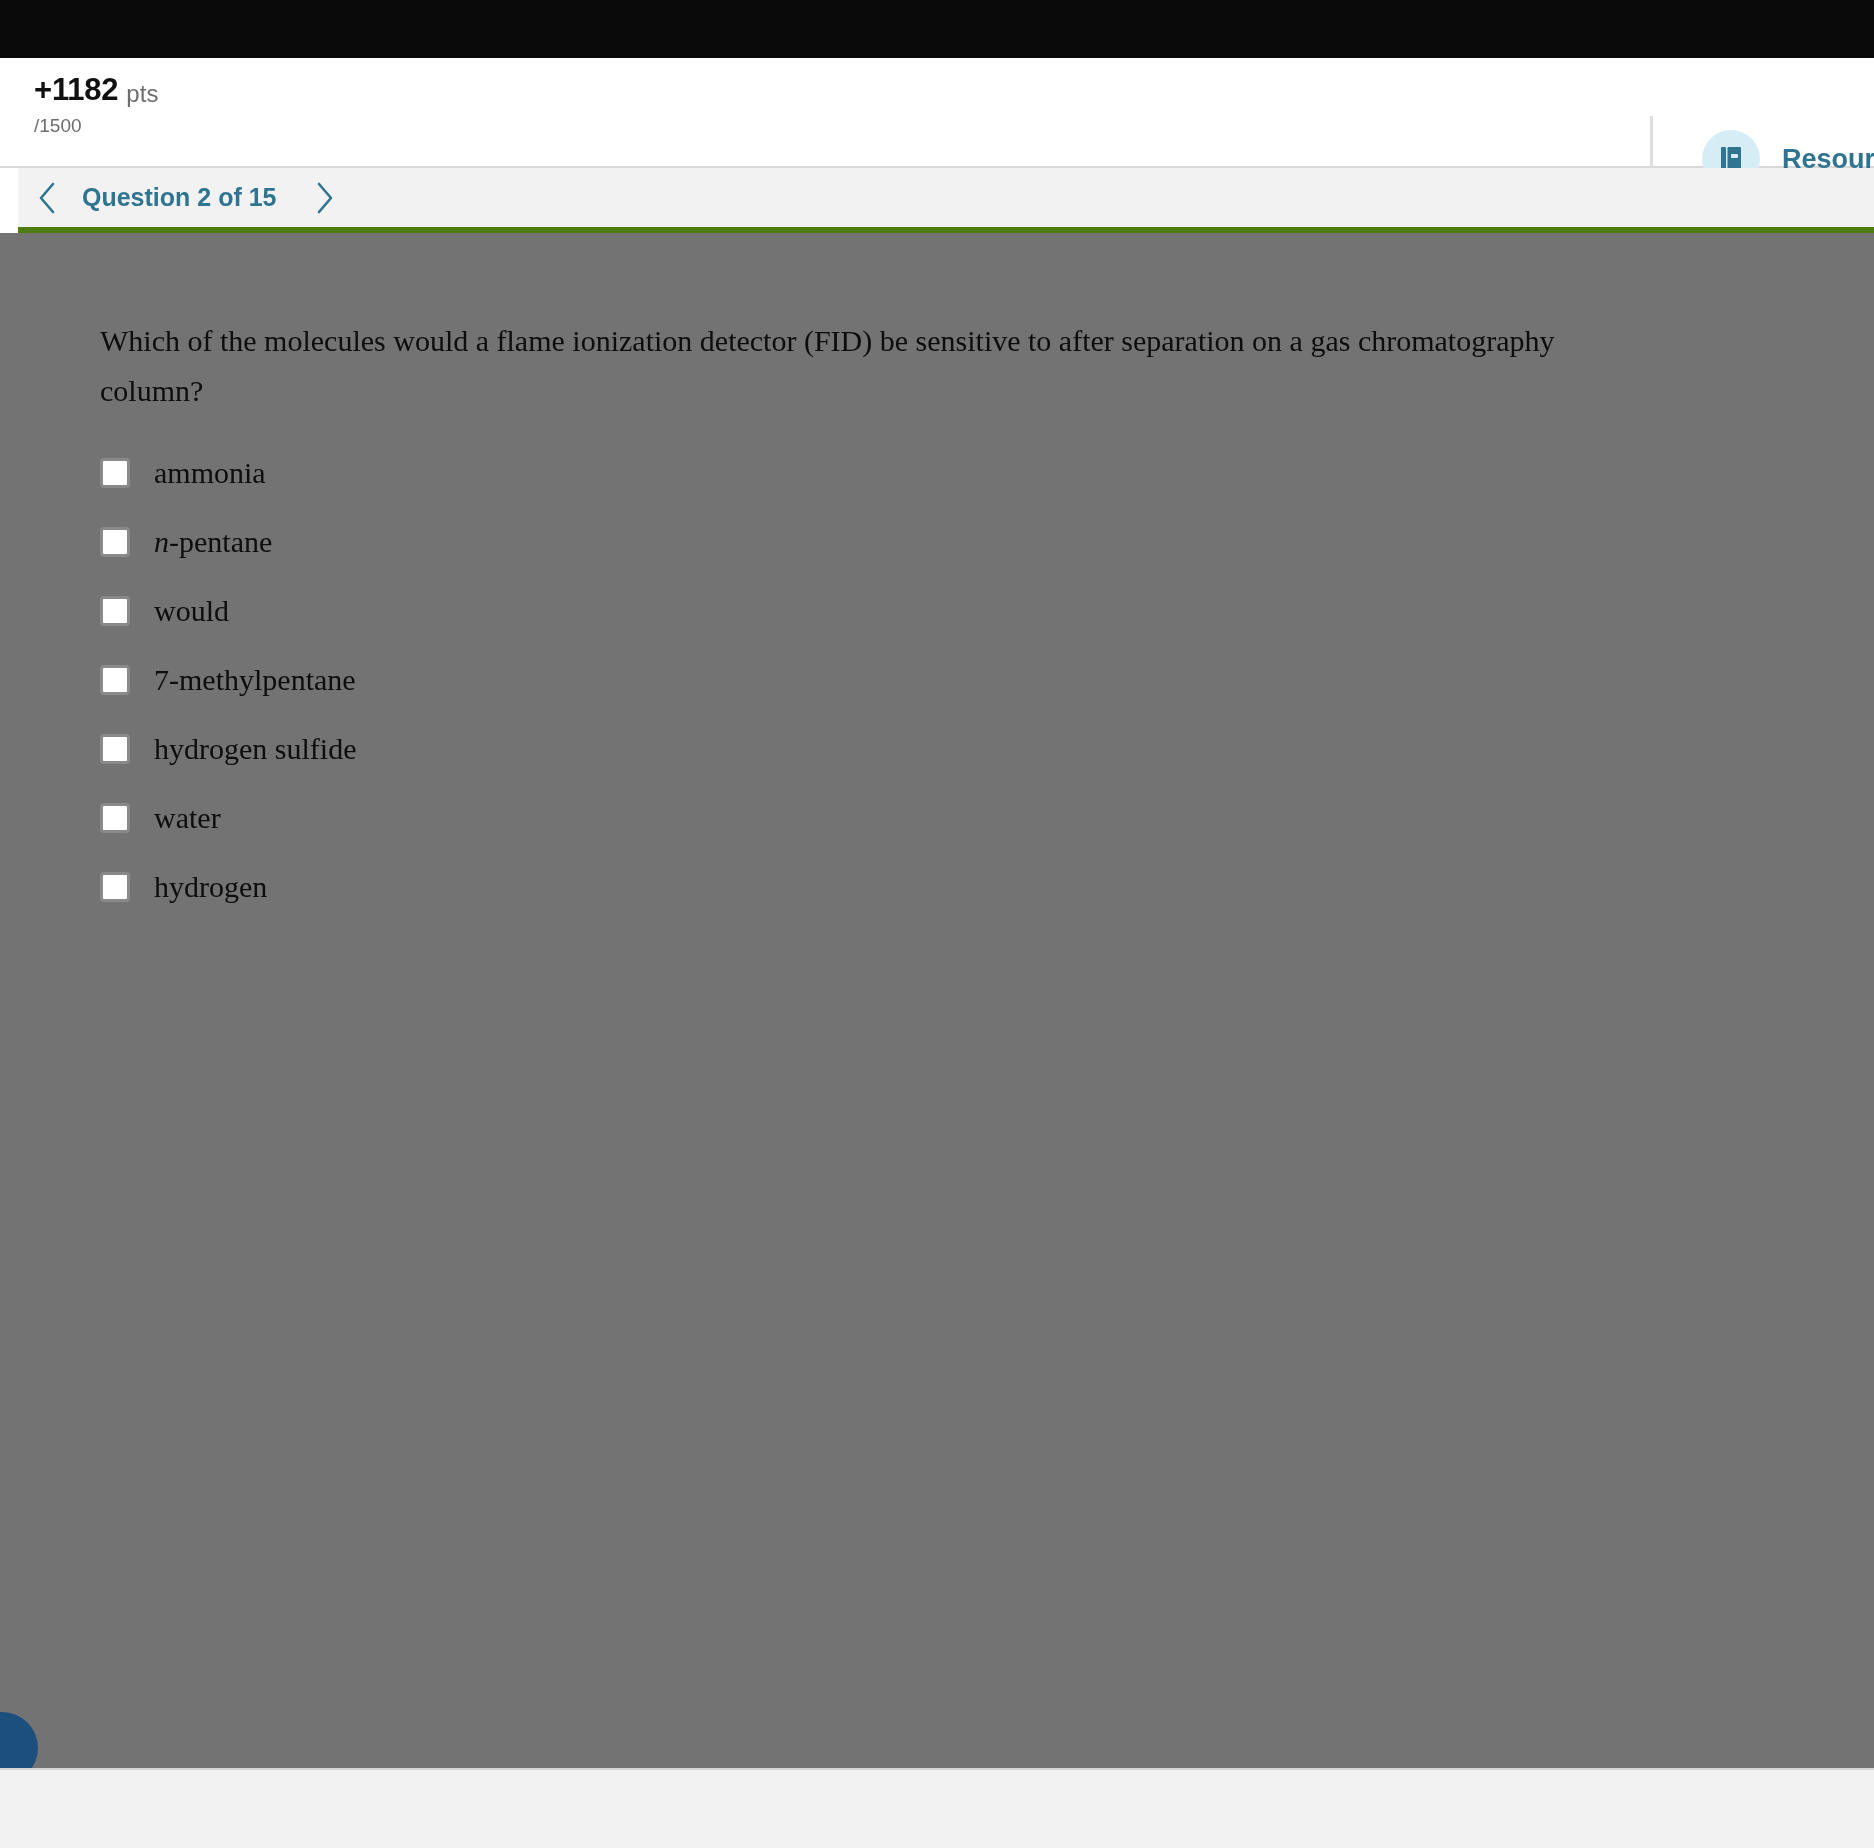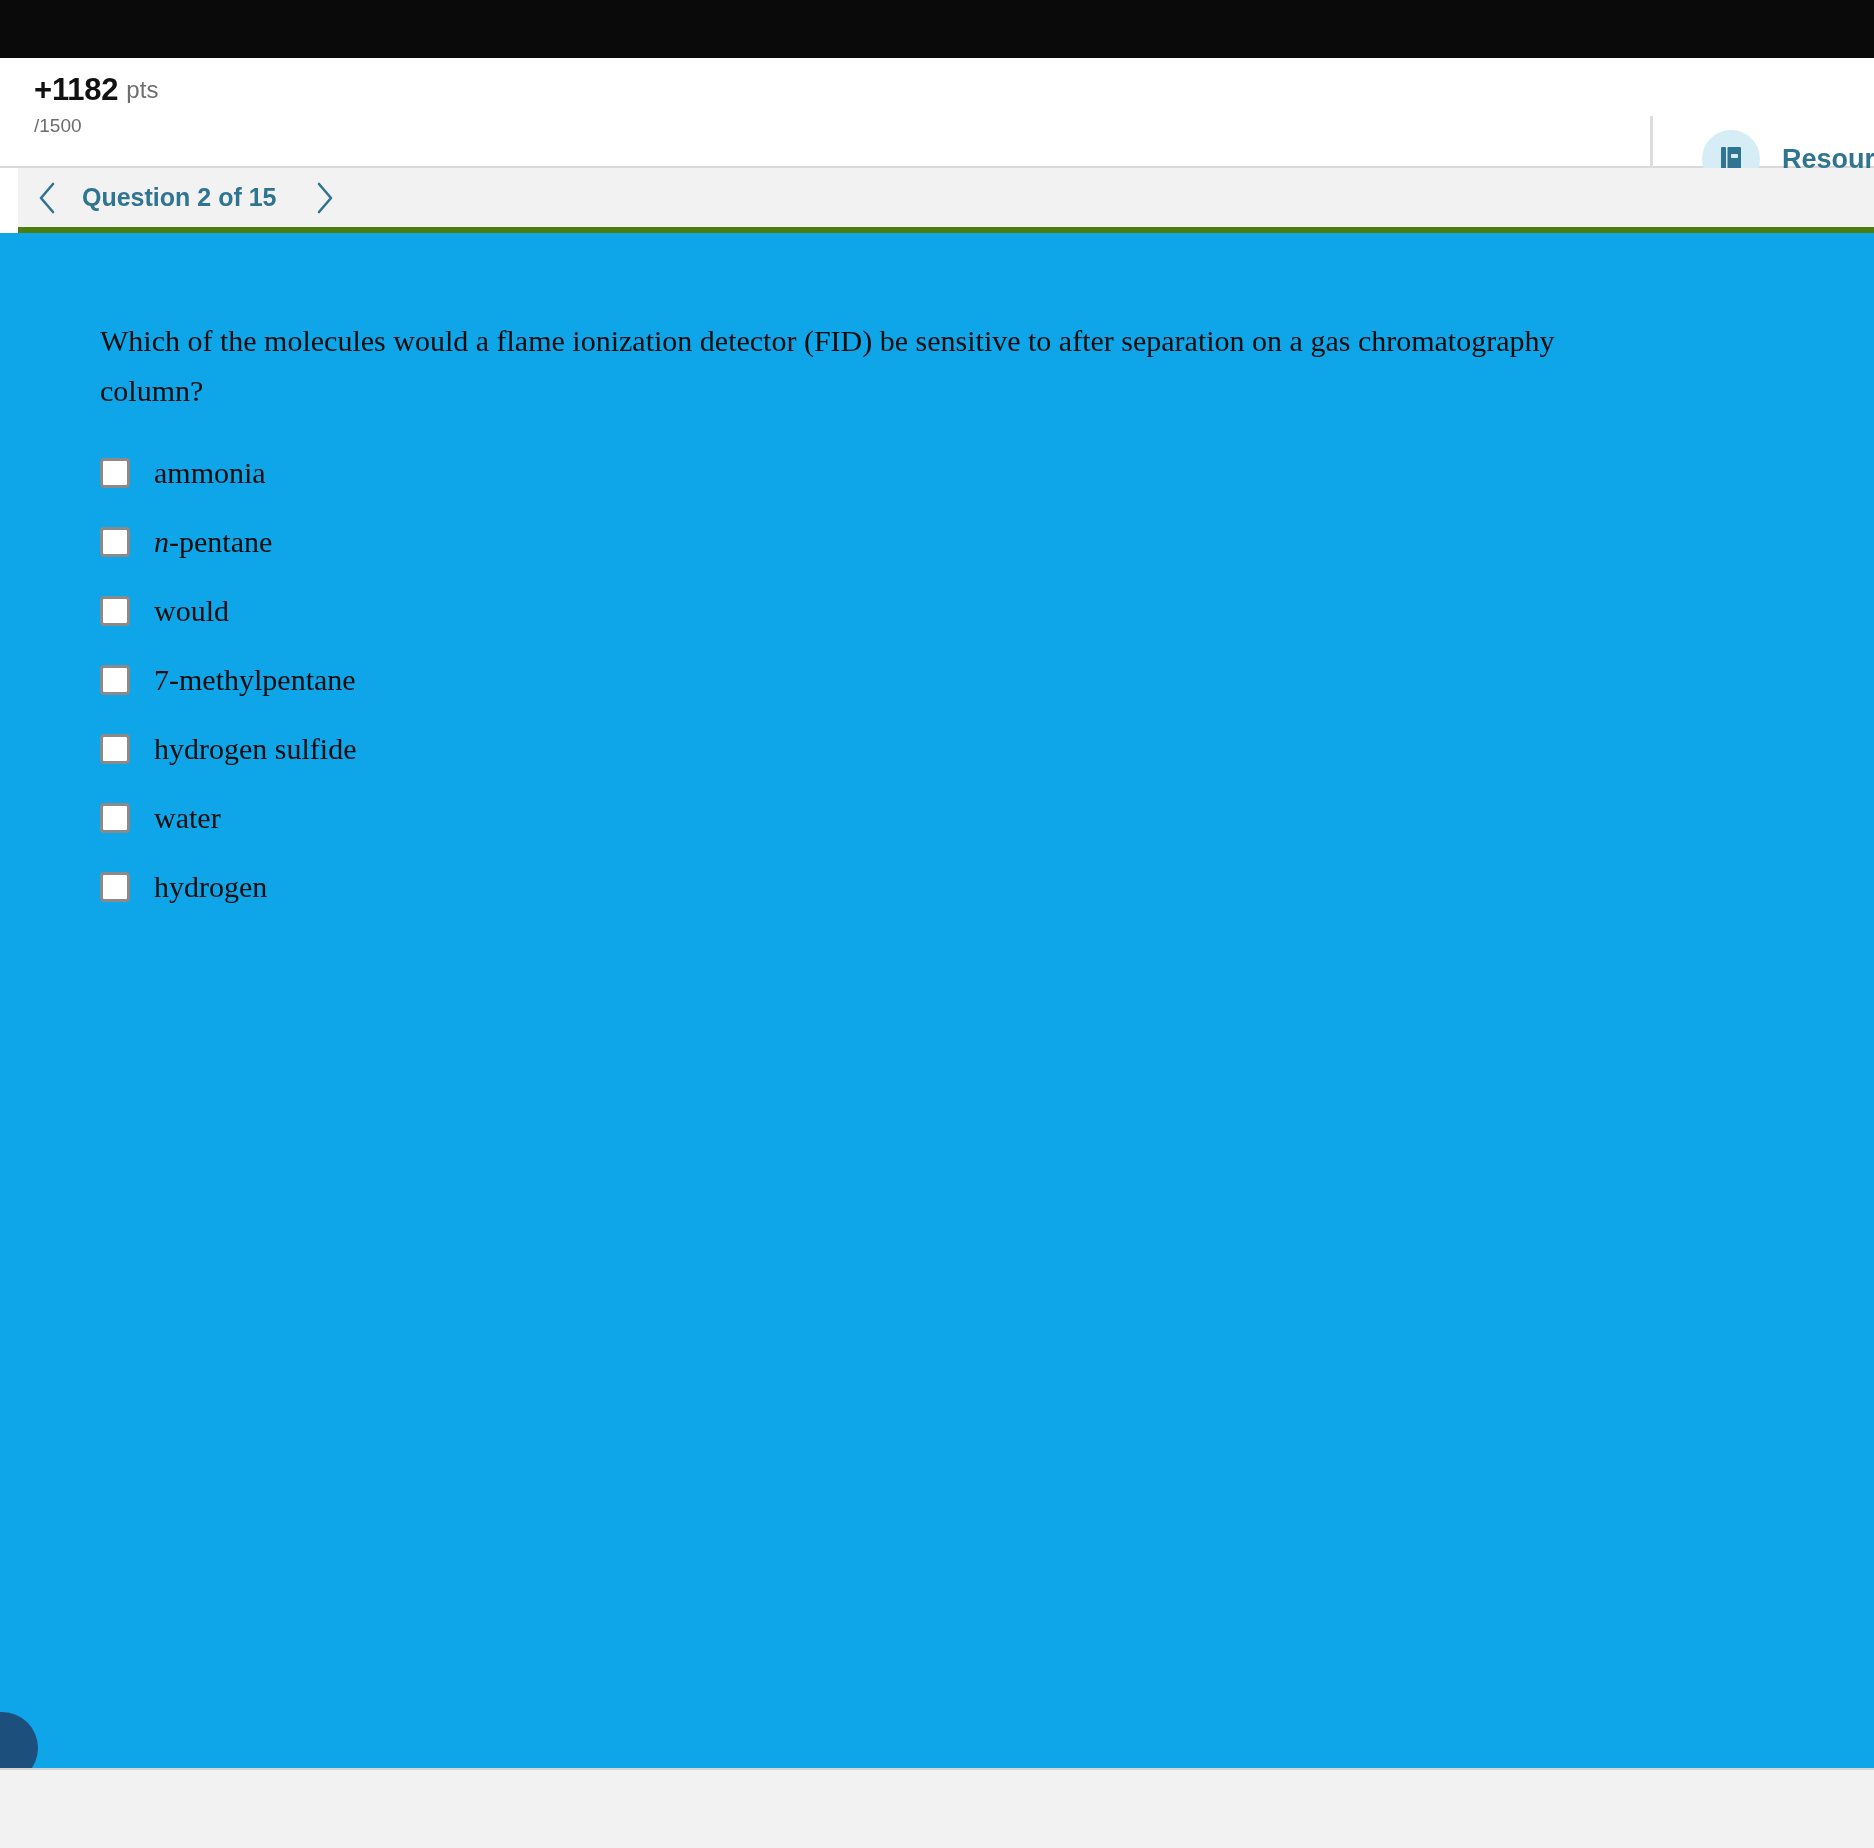--- a/index.html
+++ b/index.html
@@ -35,21 +35,21 @@
     border-bottom: 2px solid #d9d9d9;
     box-sizing: border-box;
   }
   .score-block {
     position: absolute;
     left: 34px;
     top: 14px;
   }
   .score-line1 {
     display: flex;
-    align-items: center;
+    align-items: flex-end;
     gap: 8px;
   }
   .score-points {
     font-size: 31px;
     font-weight: bold;
     color: #111111;
     letter-spacing: -0.2px;
   }
   .score-pts-label {
     font-size: 24px;
@@ -146,21 +146,21 @@
     user-select: none;
   }
 
   
   .question-area {
     position: absolute;
     left: 0;
     top: 233px;
     width: 1874px;
     bottom: 80px;
-    background: #0ea5e9;
+    background: #737373;
   }
   .question-text {
     position: absolute;
     left: 100px;
     top: 83px;
     width: 1540px;
     font-family: "Liberation Serif", "DejaVu Serif", serif;
     font-size: 30px;
     line-height: 50px;
     color: #0d0d0d;

